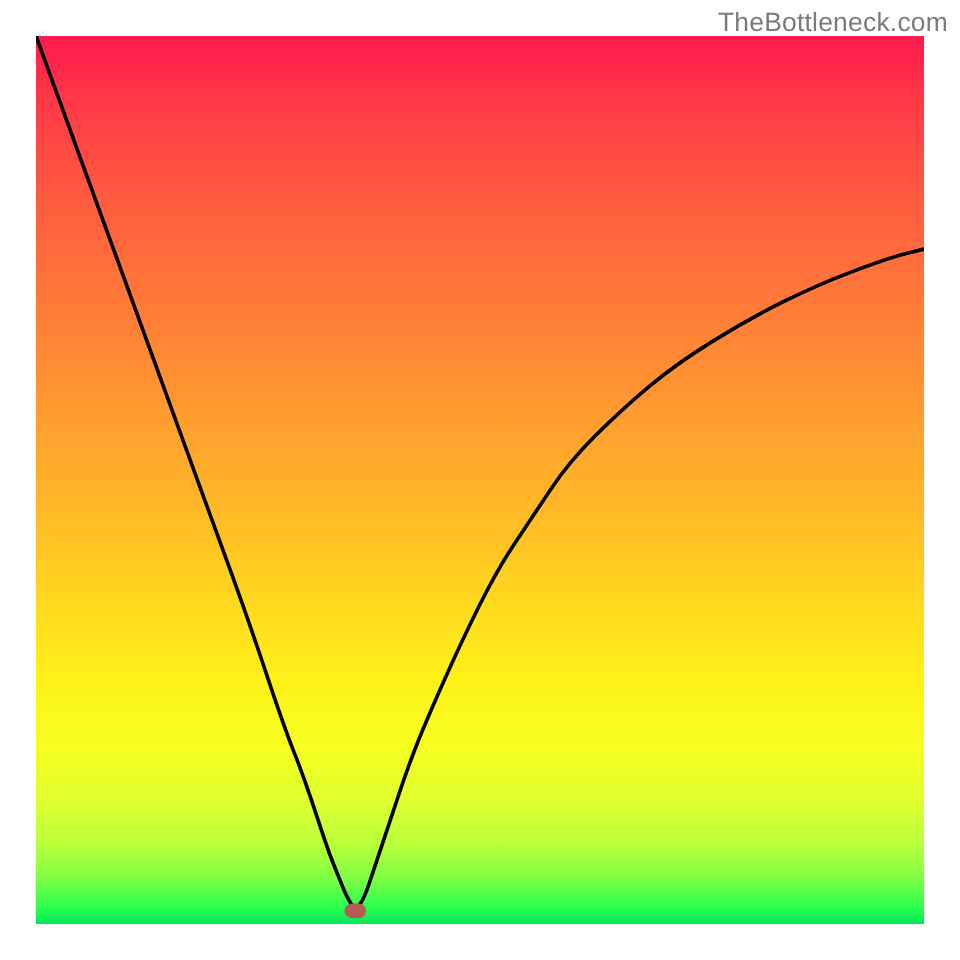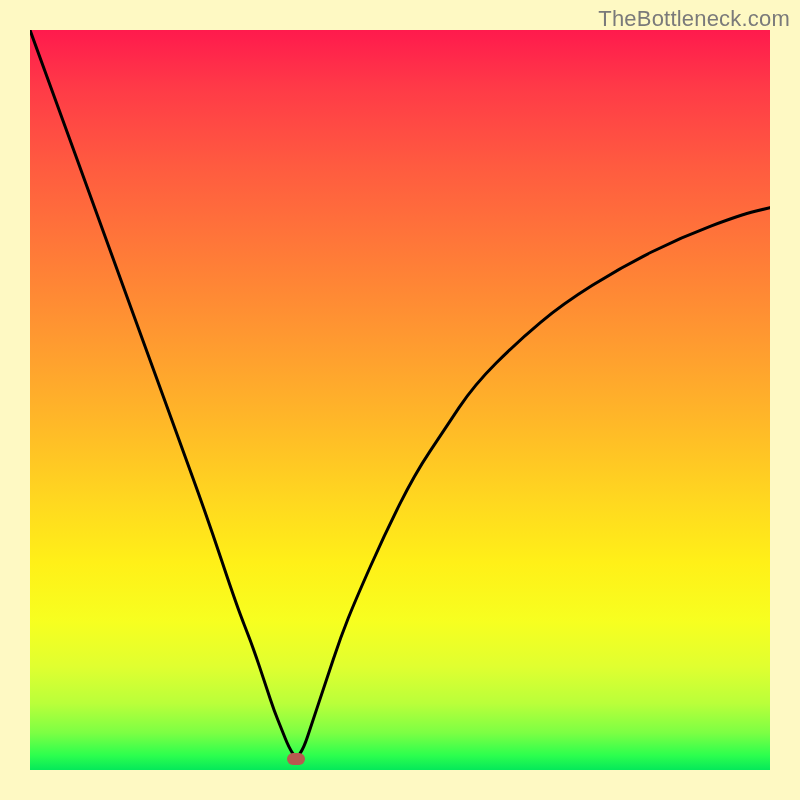--- a/index.html
+++ b/index.html
@@ -10,21 +10,21 @@
     background: #000;
     overflow: hidden;
     font-family: Arial, Helvetica, sans-serif;
   }
   .frame {
     position: absolute;
     left: 0;
     top: 0;
     width: 800px;
     height: 800px;
-    background: #fef9c3;
+    background: #ffffff;
   }
   .plot {
     position: absolute;
     left: 30px;
     top: 30px;
     width: 740px;
     height: 740px;
     
     background: linear-gradient(
       to bottom,

